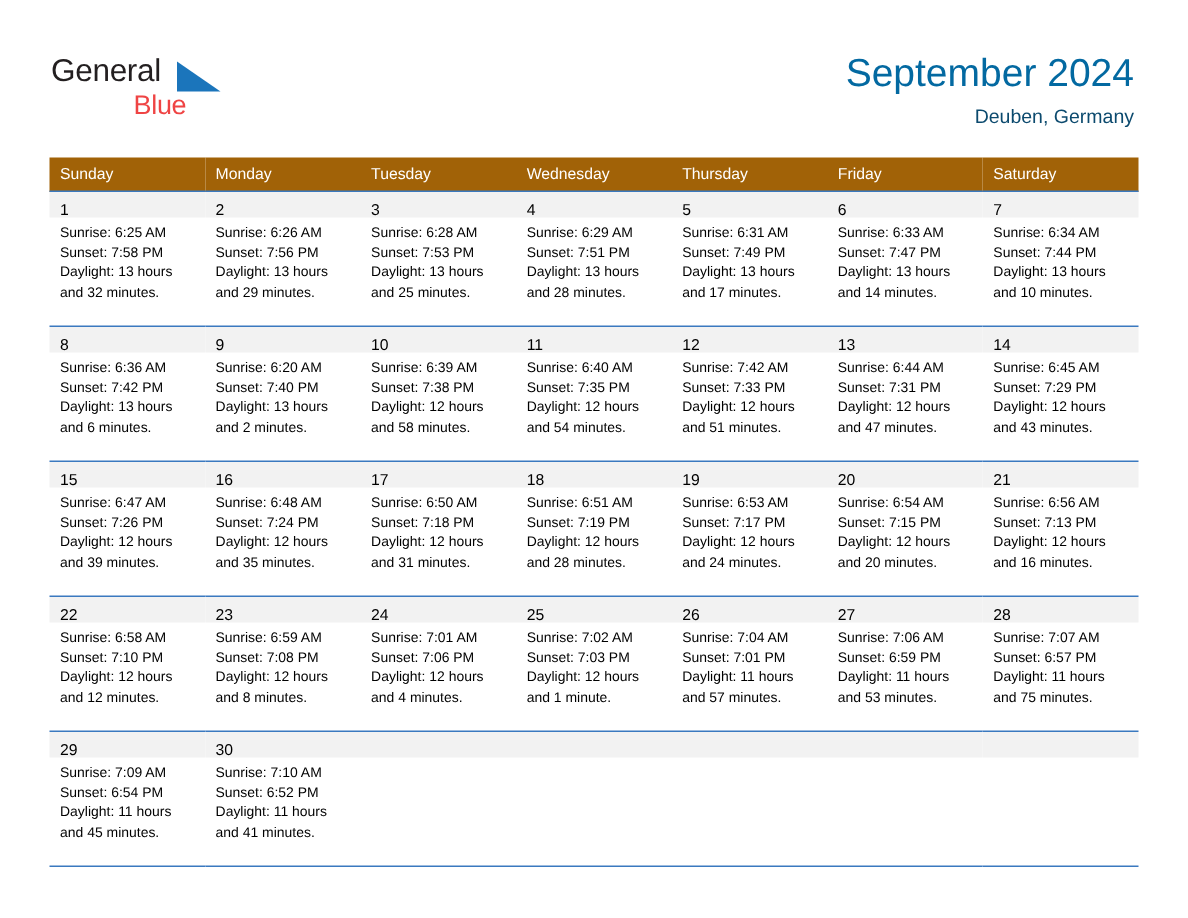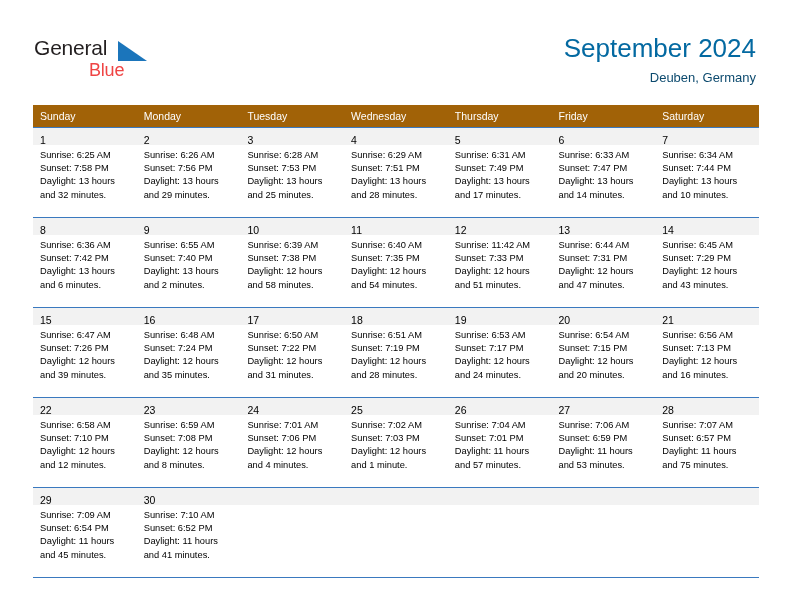--- a/index.html
+++ b/index.html
@@ -277,21 +277,21 @@
               <div>Sunset: 7:42 PM</div>
               <div>Daylight: 13 hours</div>
               <div>and 6 minutes.</div>
             </div>
           </div>
         </td>
         <td>
           <div class="cell">
             <div class="daynum-band"><span class="daynum">9</span></div>
             <div class="info">
-              <div>Sunrise: 6:55 AM</div>
+              <div>Sunrise: 6:20 AM</div>
               <div>Sunset: 7:40 PM</div>
               <div>Daylight: 13 hours</div>
               <div>and 2 minutes.</div>
             </div>
           </div>
         </td>
         <td>
           <div class="cell">
             <div class="daynum-band"><span class="daynum">10</span></div>
             <div class="info">
@@ -310,21 +310,21 @@
               <div>Sunset: 7:35 PM</div>
               <div>Daylight: 12 hours</div>
               <div>and 54 minutes.</div>
             </div>
           </div>
         </td>
         <td>
           <div class="cell">
             <div class="daynum-band"><span class="daynum">12</span></div>
             <div class="info">
-              <div>Sunrise: 11:42 AM</div>
+              <div>Sunrise: 7:42 AM</div>
               <div>Sunset: 7:33 PM</div>
               <div>Daylight: 12 hours</div>
               <div>and 51 minutes.</div>
             </div>
           </div>
         </td>
         <td>
           <div class="cell">
             <div class="daynum-band"><span class="daynum">13</span></div>
             <div class="info">
@@ -369,21 +369,21 @@
               <div>Daylight: 12 hours</div>
               <div>and 35 minutes.</div>
             </div>
           </div>
         </td>
         <td>
           <div class="cell">
             <div class="daynum-band"><span class="daynum">17</span></div>
             <div class="info">
               <div>Sunrise: 6:50 AM</div>
-              <div>Sunset: 7:22 PM</div>
+              <div>Sunset: 7:18 PM</div>
               <div>Daylight: 12 hours</div>
               <div>and 31 minutes.</div>
             </div>
           </div>
         </td>
         <td>
           <div class="cell">
             <div class="daynum-band"><span class="daynum">18</span></div>
             <div class="info">
               <div>Sunrise: 6:51 AM</div>

